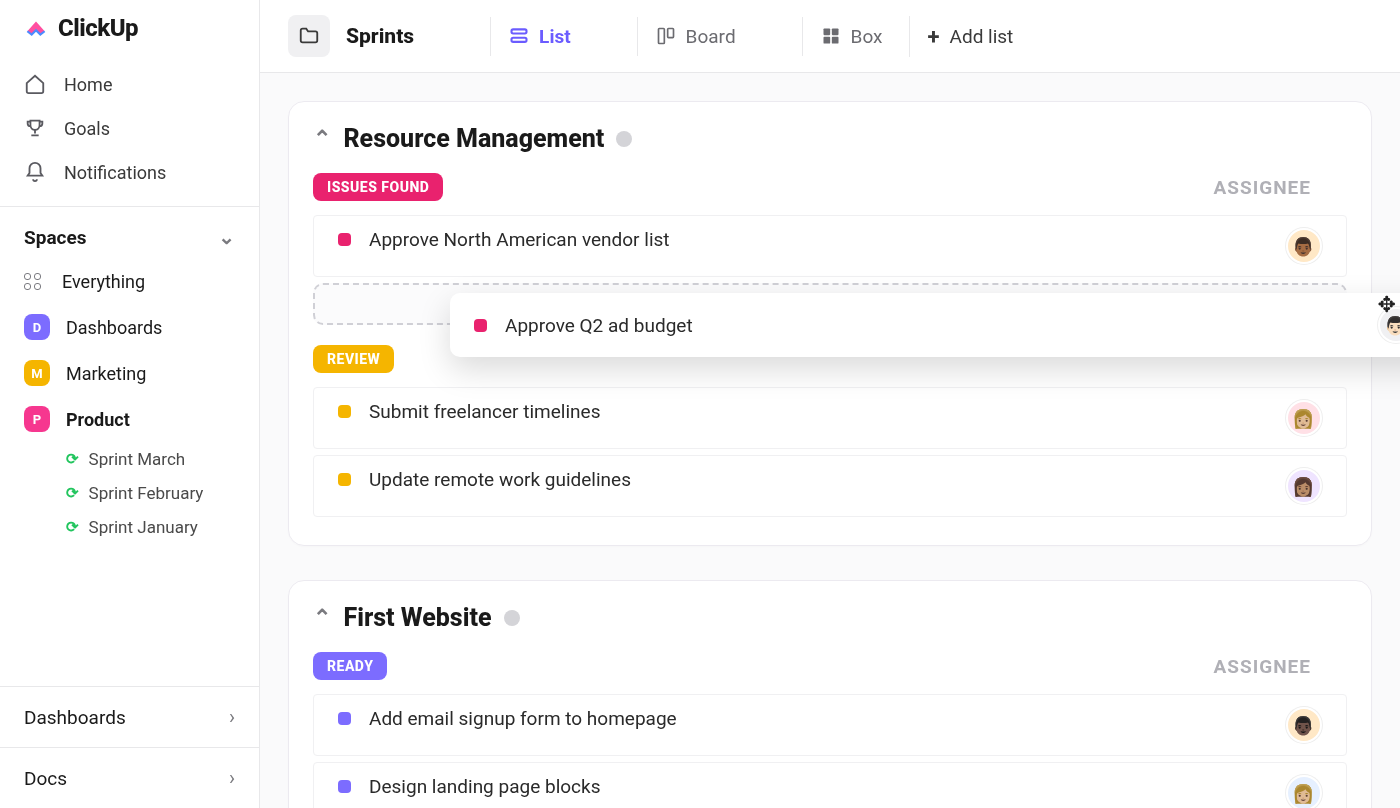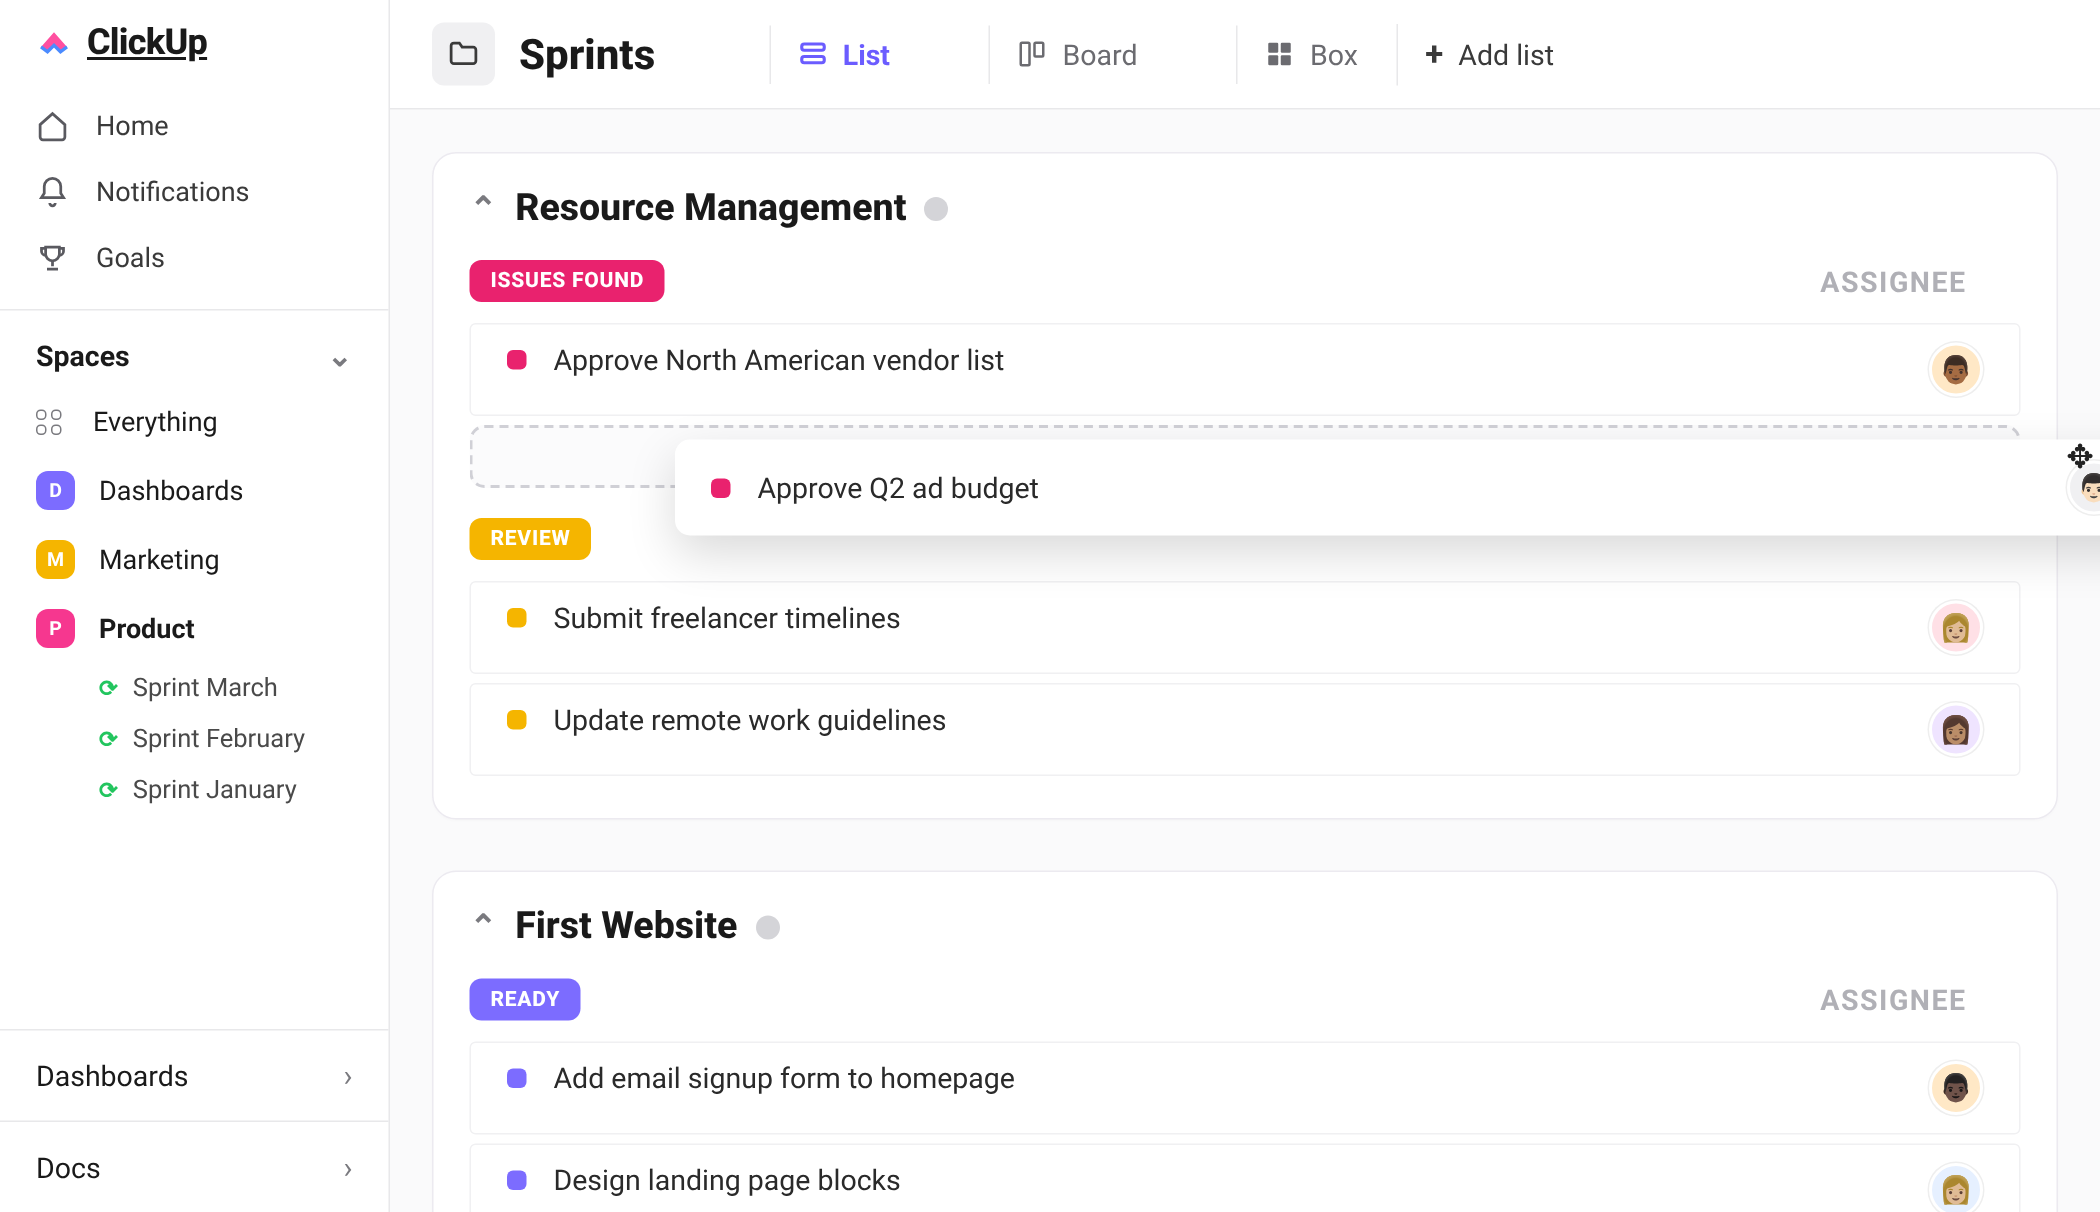--- a/index.html
+++ b/index.html
@@ -18,21 +18,20 @@
   border-right: 1px solid #e8e8ea;
   display: flex;
   flex-direction: column;
   padding-top: 14px;
 }
 .logo-row {
   display: flex;
   align-items: center;
   gap: 8px;
   padding: 0 22px 18px 22px;
-  text-decoration: underline;
 }
 .logo-mark { width: 28px; height: 28px; display:flex; align-items:center; justify-content:center; }
 .logo-text { font-size: 24px; font-weight: 800; letter-spacing: -0.5px; }
 .nav-section { padding: 2px 0; }
 .nav-item {
   display: flex;
   align-items: center;
   gap: 18px;
   padding: 11px 24px;
   cursor: pointer;
@@ -76,21 +75,21 @@
 }
 .main { flex:1; display:flex; flex-direction:column; min-width:0; }
 .topbar {
   background:#fff; border-bottom:1px solid #e8e8ea;
   display:flex; align-items:center; padding: 15px 28px; gap: 8px;
 }
 .folder-box {
   width:42px; height:42px; background:#f0f0f2; border-radius:8px;
   display:flex; align-items:center; justify-content:center; margin-right:8px;
 }
-.page-title { font-size:28px; font-weight:800; margin-right:20px;}
+.page-title { font-size:21px; font-weight:800; margin-right:20px;}
 .view-tabs { display:flex; align-items:center; gap:0; }
 .view-tab {
   display:flex; align-items:center; gap:10px; padding: 8px 18px;
   font-size:19px; color:#6b6b70; cursor:pointer; border-left:1px solid #e8e8ea;margin-left:48px;
 }
 .view-tab.active { color:#6b5cff; font-weight:700; }
 .add-view {
   display:flex; align-items:center; gap:10px; padding:8px 18px;
   font-size:19px; color:#3a3a3a; cursor:pointer; border-left:1px solid #e8e8ea;
 }
@@ -159,35 +158,35 @@
         <span class="nav-icon">
           <svg width="22" height="22" viewBox="0 0 24 24" fill="none" stroke="#5a5a60" stroke-width="2">
             <path d="M3 11l9-8 9 8v9a2 2 0 01-2 2H5a2 2 0 01-2-2z"></path>
           </svg>
         </span>
         <span>Home</span>
       </div>
       <div class="nav-item">
         <span class="nav-icon">
           <svg width="22" height="22" viewBox="0 0 24 24" fill="none" stroke="#5a5a60" stroke-width="2">
-            <path d="M6 8a6 6 0 1112 0v5l2 3H4l2-3V8z"></path>
-            <path d="M10 20a2 2 0 004 0"></path>
-          </svg>
-        </span>
-        <span>Notifications</span>
-      </div>
-      <div class="nav-item">
-        <span class="nav-icon">
-          <svg width="22" height="22" viewBox="0 0 24 24" fill="none" stroke="#5a5a60" stroke-width="2">
             <path d="M7 4h10v5a5 5 0 01-10 0V4z"></path>
             <path d="M12 14v4M8 20h8"></path>
             <path d="M7 5H4v2a3 3 0 003 3M17 5h3v2a3 3 0 01-3 3"></path>
           </svg>
         </span>
         <span>Goals</span>
+      </div>
+      <div class="nav-item">
+        <span class="nav-icon">
+          <svg width="22" height="22" viewBox="0 0 24 24" fill="none" stroke="#5a5a60" stroke-width="2">
+            <path d="M6 8a6 6 0 1112 0v5l2 3H4l2-3V8z"></path>
+            <path d="M10 20a2 2 0 004 0"></path>
+          </svg>
+        </span>
+        <span>Notifications</span>
       </div>
     </div>
 
   <hr class="side-hr">
 
   <div class="spaces-head">
     <span>Spaces</span>
     <span class="chevron">⌄</span>
   </div>
 

